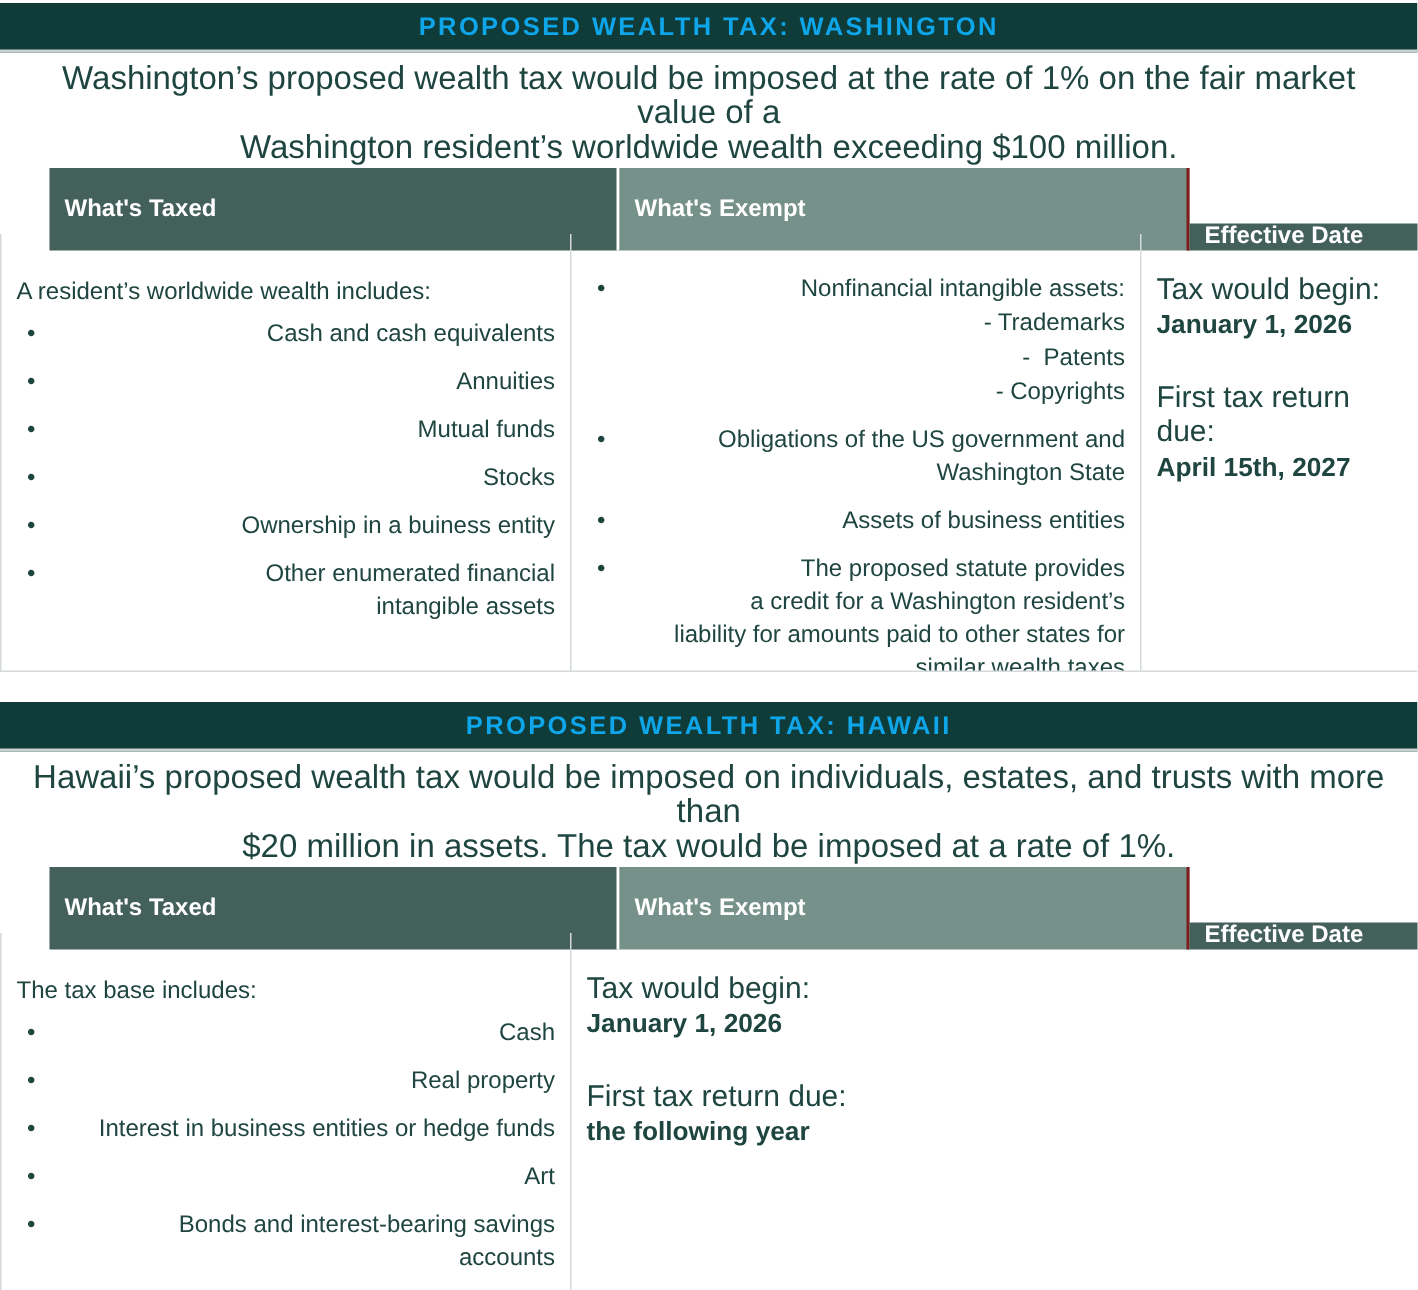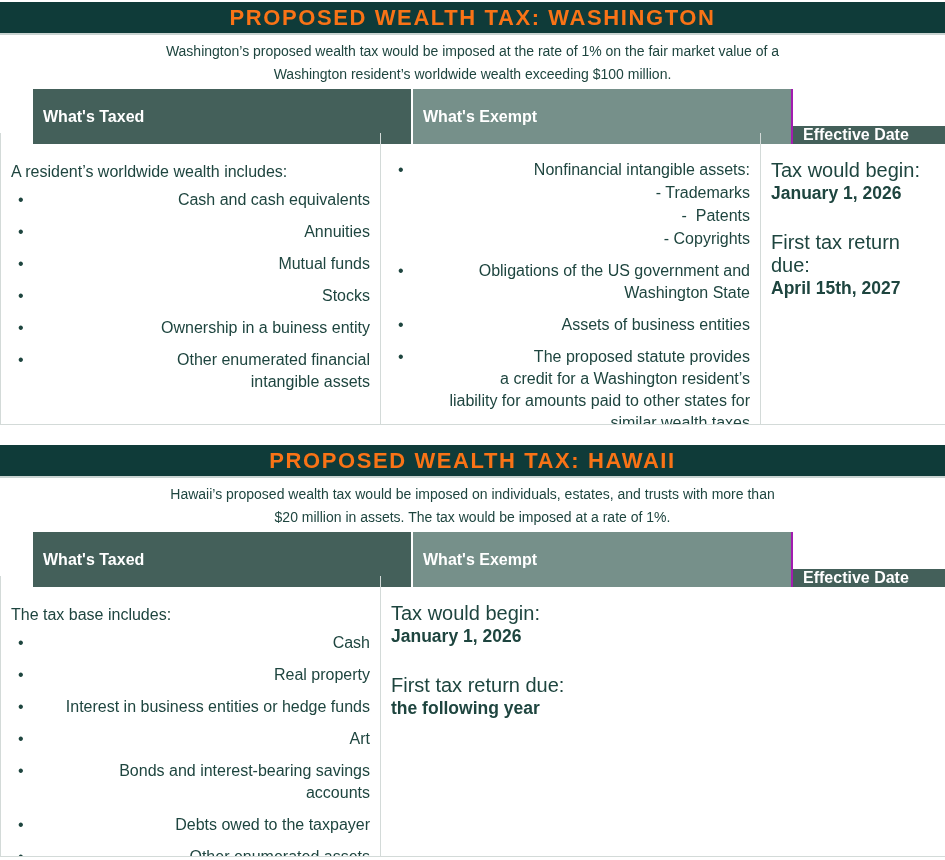--- a/index.html
+++ b/index.html
@@ -13,40 +13,40 @@
   .section { width: 945px; }
   .section + .section { margin-top: 20px; }
 
   .title-bar {
     height: 31px; margin-top: 2px;
     background: #0f3b39;
     border-bottom: 2px solid #c9d3d1;
     display: flex; align-items: center; justify-content: center;
   }
   .title-text {
-    color: #f97316; font-weight: bold; font-size: 22px;
+    color: #0ea5e9; font-weight: bold; font-size: 17px;
     letter-spacing: 1.6px; text-transform: uppercase;
   }
 
   .subtitle { padding: 5px 20px 3px; text-align: center; }
-  .subtitle-line { font-size: 14px; line-height: 23px; }
+  .subtitle-line { font-size: 22px; line-height: 23px; }
 
   .thead {
     display: grid; grid-template-columns: 380px 380px 185px;
     height: 44px;
     padding-left: 33px;
   }
   .th {
     box-sizing: border-box;
     display: flex; align-items: center;
     padding-left: 10px;
     color: #ffffff; font-weight: bold; font-size: 16px;
   }
   .th-dark  { background: #44605a; border-right: 2px solid #ffffff; }
-  .th-light { background: #76908a; border-right: 2px solid #a21caf; }
+  .th-light { background: #76908a; border-right: 2px solid #7f1d1d; }
   .th-last  { border-right: none; margin-top: 37px; }
 
   .tbody {
     display: grid; grid-template-columns: 380px 380px 185px;
     box-sizing: border-box;
     border-left: 1px solid #d3dad8;
     border-bottom: 1px solid #d3dad8;
     background: #ffffff;
   }
   .tbody-wa { height: 292px; }

